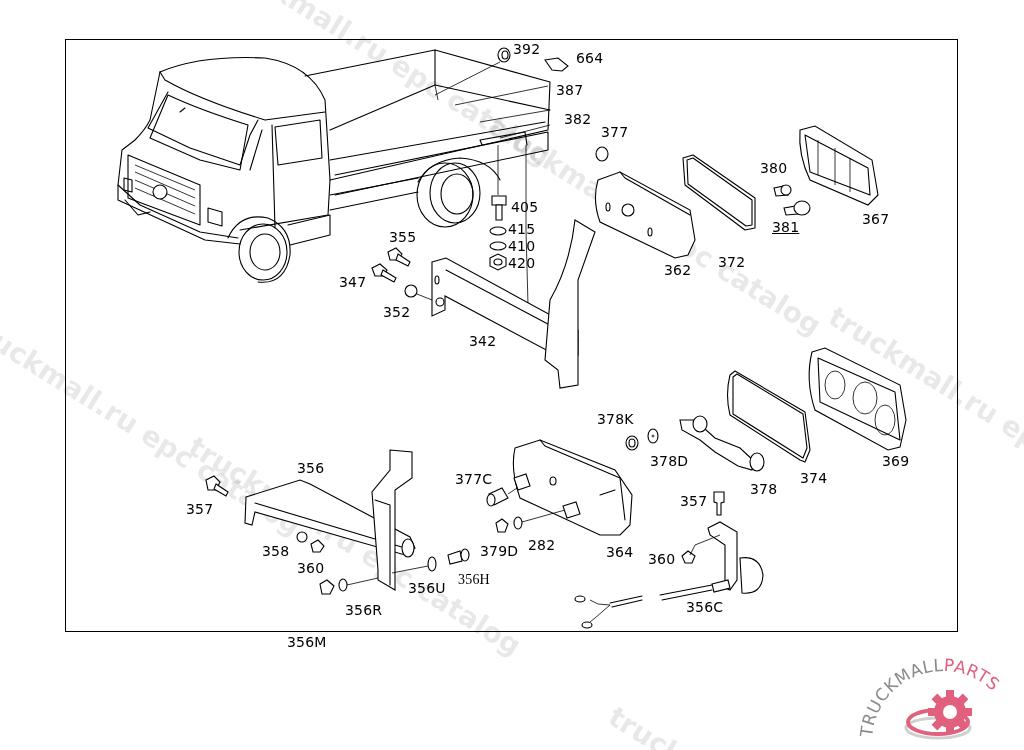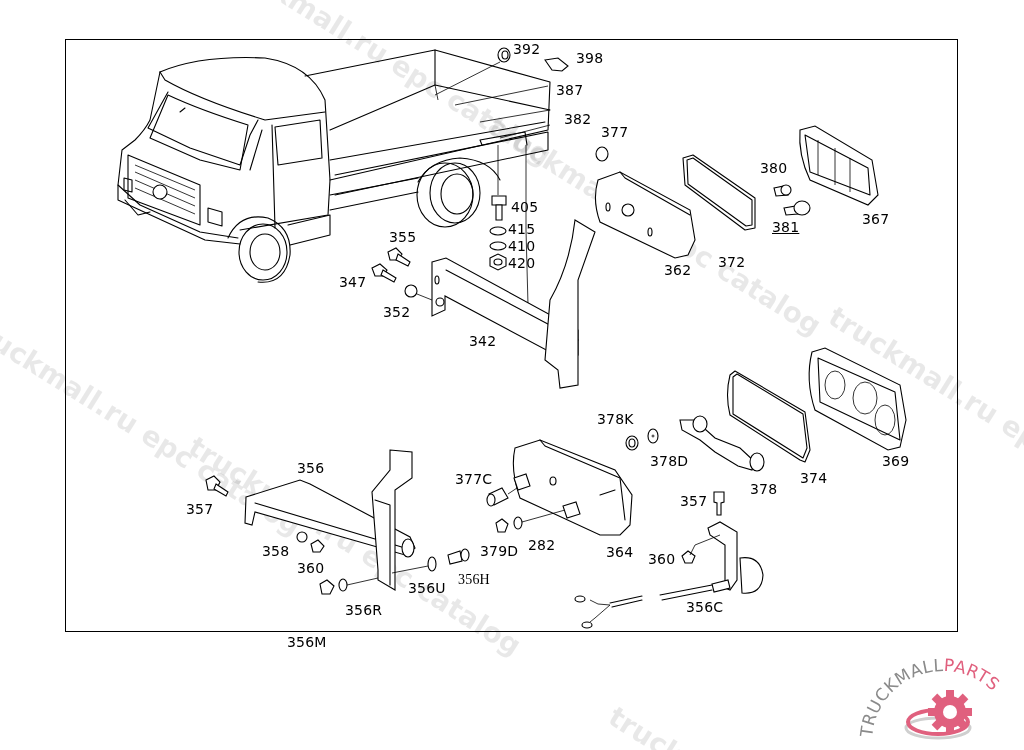--- a/index.html
+++ b/index.html
@@ -225,21 +225,21 @@
       <path class="fillw" d="M712 584 L728 580 L730 588 L714 592 Z"></path>
       <path class="ln" d="M660 595 L712 585 M662 600 L712 590"></path>
       <path class="ln" d="M610 603 L642 596 M612 607 L642 600"></path>
       <path class="thin" d="M610 605 L598 604 L590 600 M610 605 L595 618 L590 622"></path>
       <ellipse class="fillw" cx="580" cy="599" rx="5" ry="3"></ellipse>
       <ellipse class="fillw" cx="587" cy="625" rx="5" ry="3"></ellipse>
     </g>
   </svg>
 
   <span class="lbl" style="left:513px;top:42px;">392</span>
-  <span class="lbl" style="left:576px;top:51px;">398</span>
+  <span class="lbl" style="left:576px;top:51px;">664</span>
   <span class="lbl" style="left:556px;top:83px;">387</span>
   <span class="lbl" style="left:564px;top:112px;">382</span>
   <span class="lbl" style="left:601px;top:125px;">377</span>
   <span class="lbl" style="left:760px;top:161px;">380</span>
   <span class="lbl" style="left:772px;top:220px;text-decoration:underline;">381</span>
   <span class="lbl" style="left:862px;top:212px;">367</span>
   <span class="lbl" style="left:718px;top:240px;margin-top:15px;">372</span>
   <span class="lbl" style="left:664px;top:263px;">362</span>
   <span class="lbl" style="left:511px;top:200px;">405</span>
   <span class="lbl" style="left:508px;top:222px;text-align:center;">415</span>

